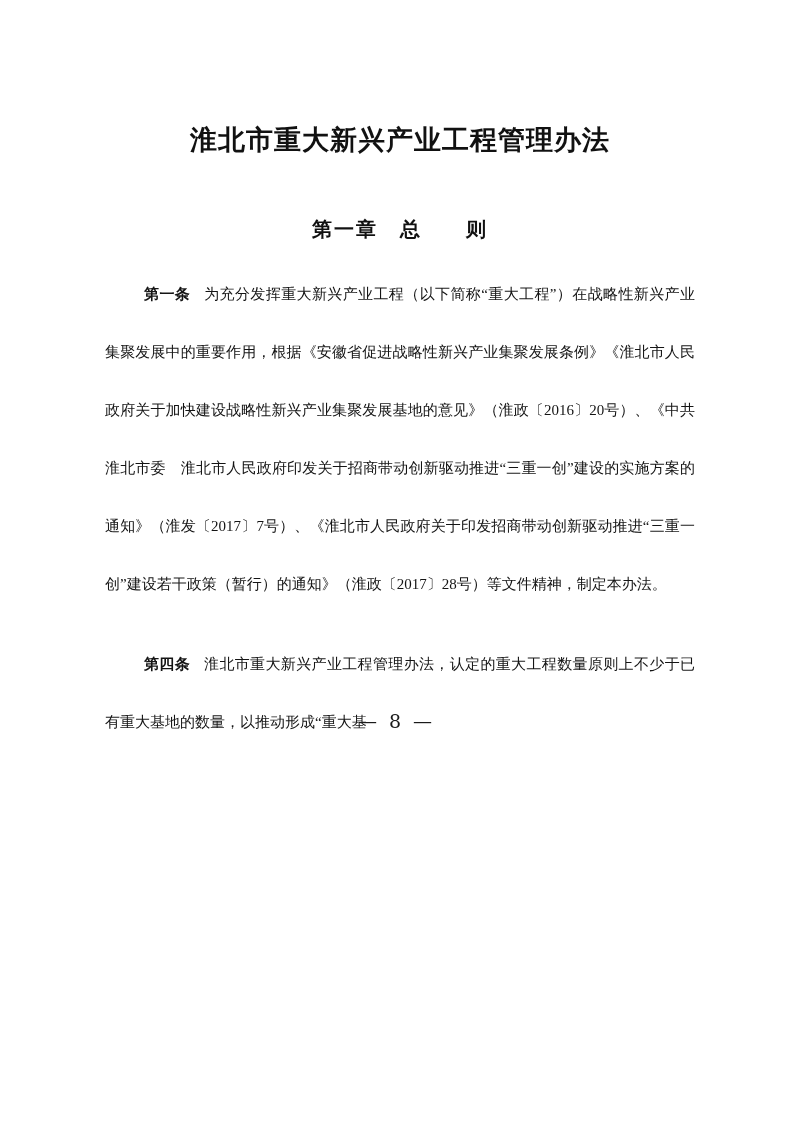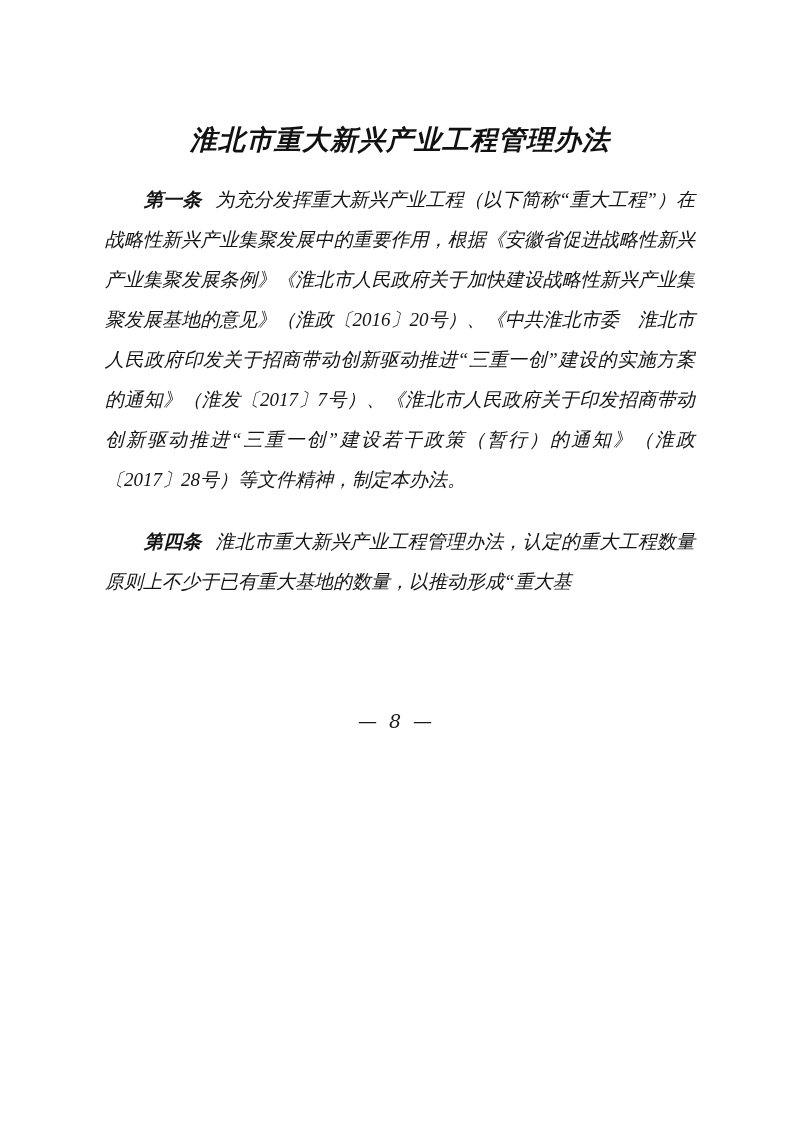--- a/index.html
+++ b/index.html
@@ -14,21 +14,20 @@
     color: #1a1a1a;
     position: relative;
     overflow: hidden;
   }
   .page {
     position: relative;
     width: 793px;
     height: 828px;
     box-sizing: border-box;
     padding: 0;
-    font-style: italic;
   }
   .content {
     position: absolute;
     left: 105px;
     top: 0;
     width: 590px;
   }
   .doc-title {
     margin-top: 122px;
     text-align: center;
@@ -42,22 +41,22 @@
     margin-top: 58px;
     text-align: center;
     font-size: 20px;
     font-weight: bold;
     letter-spacing: 2px;
     color: #111;
     font-family: "DejaVu Serif", "Liberation Serif", serif;
   }
   .para {
     margin-top: 22px;
-    font-size: 19px;
-    line-height: 40px;
+    font-size: 15px;
+    line-height: 58px;
     text-align: justify;
     text-justify: inter-ideograph;
     text-indent: 0;
     color: #141414;
   }
   .para .art-label {
     font-weight: bold;
     margin-left: 39px;
     margin-right: 14px;
   }
@@ -77,20 +76,21 @@
   }
 </style>
 </head>
 <body>
 
 <div class="page">
   <div class="content">
 
     <div class="doc-title">淮北市重大新兴产业工程管理办法</div>
 
+    <div class="chapter-heading">第一章　总　　则</div>
 
     <div class="para">
       <span class="art-label">第一条</span><span class="para-body">为充分发挥重大新兴产业工程（以下简称“重大工程”）在战略性新兴产业集聚发展中的重要作用，根据《安徽省促进战略性新兴产业集聚发展条例》《淮北市人民政府关于加快建设战略性新兴产业集聚发展基地的意见》（淮政〔2016〕20号）、《中共淮北市委　淮北市人民政府印发关于招商带动创新驱动推进“三重一创”建设的实施方案的通知》（淮发〔2017〕7号）、《淮北市人民政府关于印发招商带动创新驱动推进“三重一创”建设若干政策（暂行）的通知》（淮政〔2017〕28号）等文件精神，制定本办法。</span>
     </div>
 
 
 
     <div class="para">
       <span class="art-label">第四条</span><span class="para-body">淮北市重大新兴产业工程管理办法，认定的重大工程数量原则上不少于已有重大基地的数量，以推动形成“重大基</span>
     </div>

